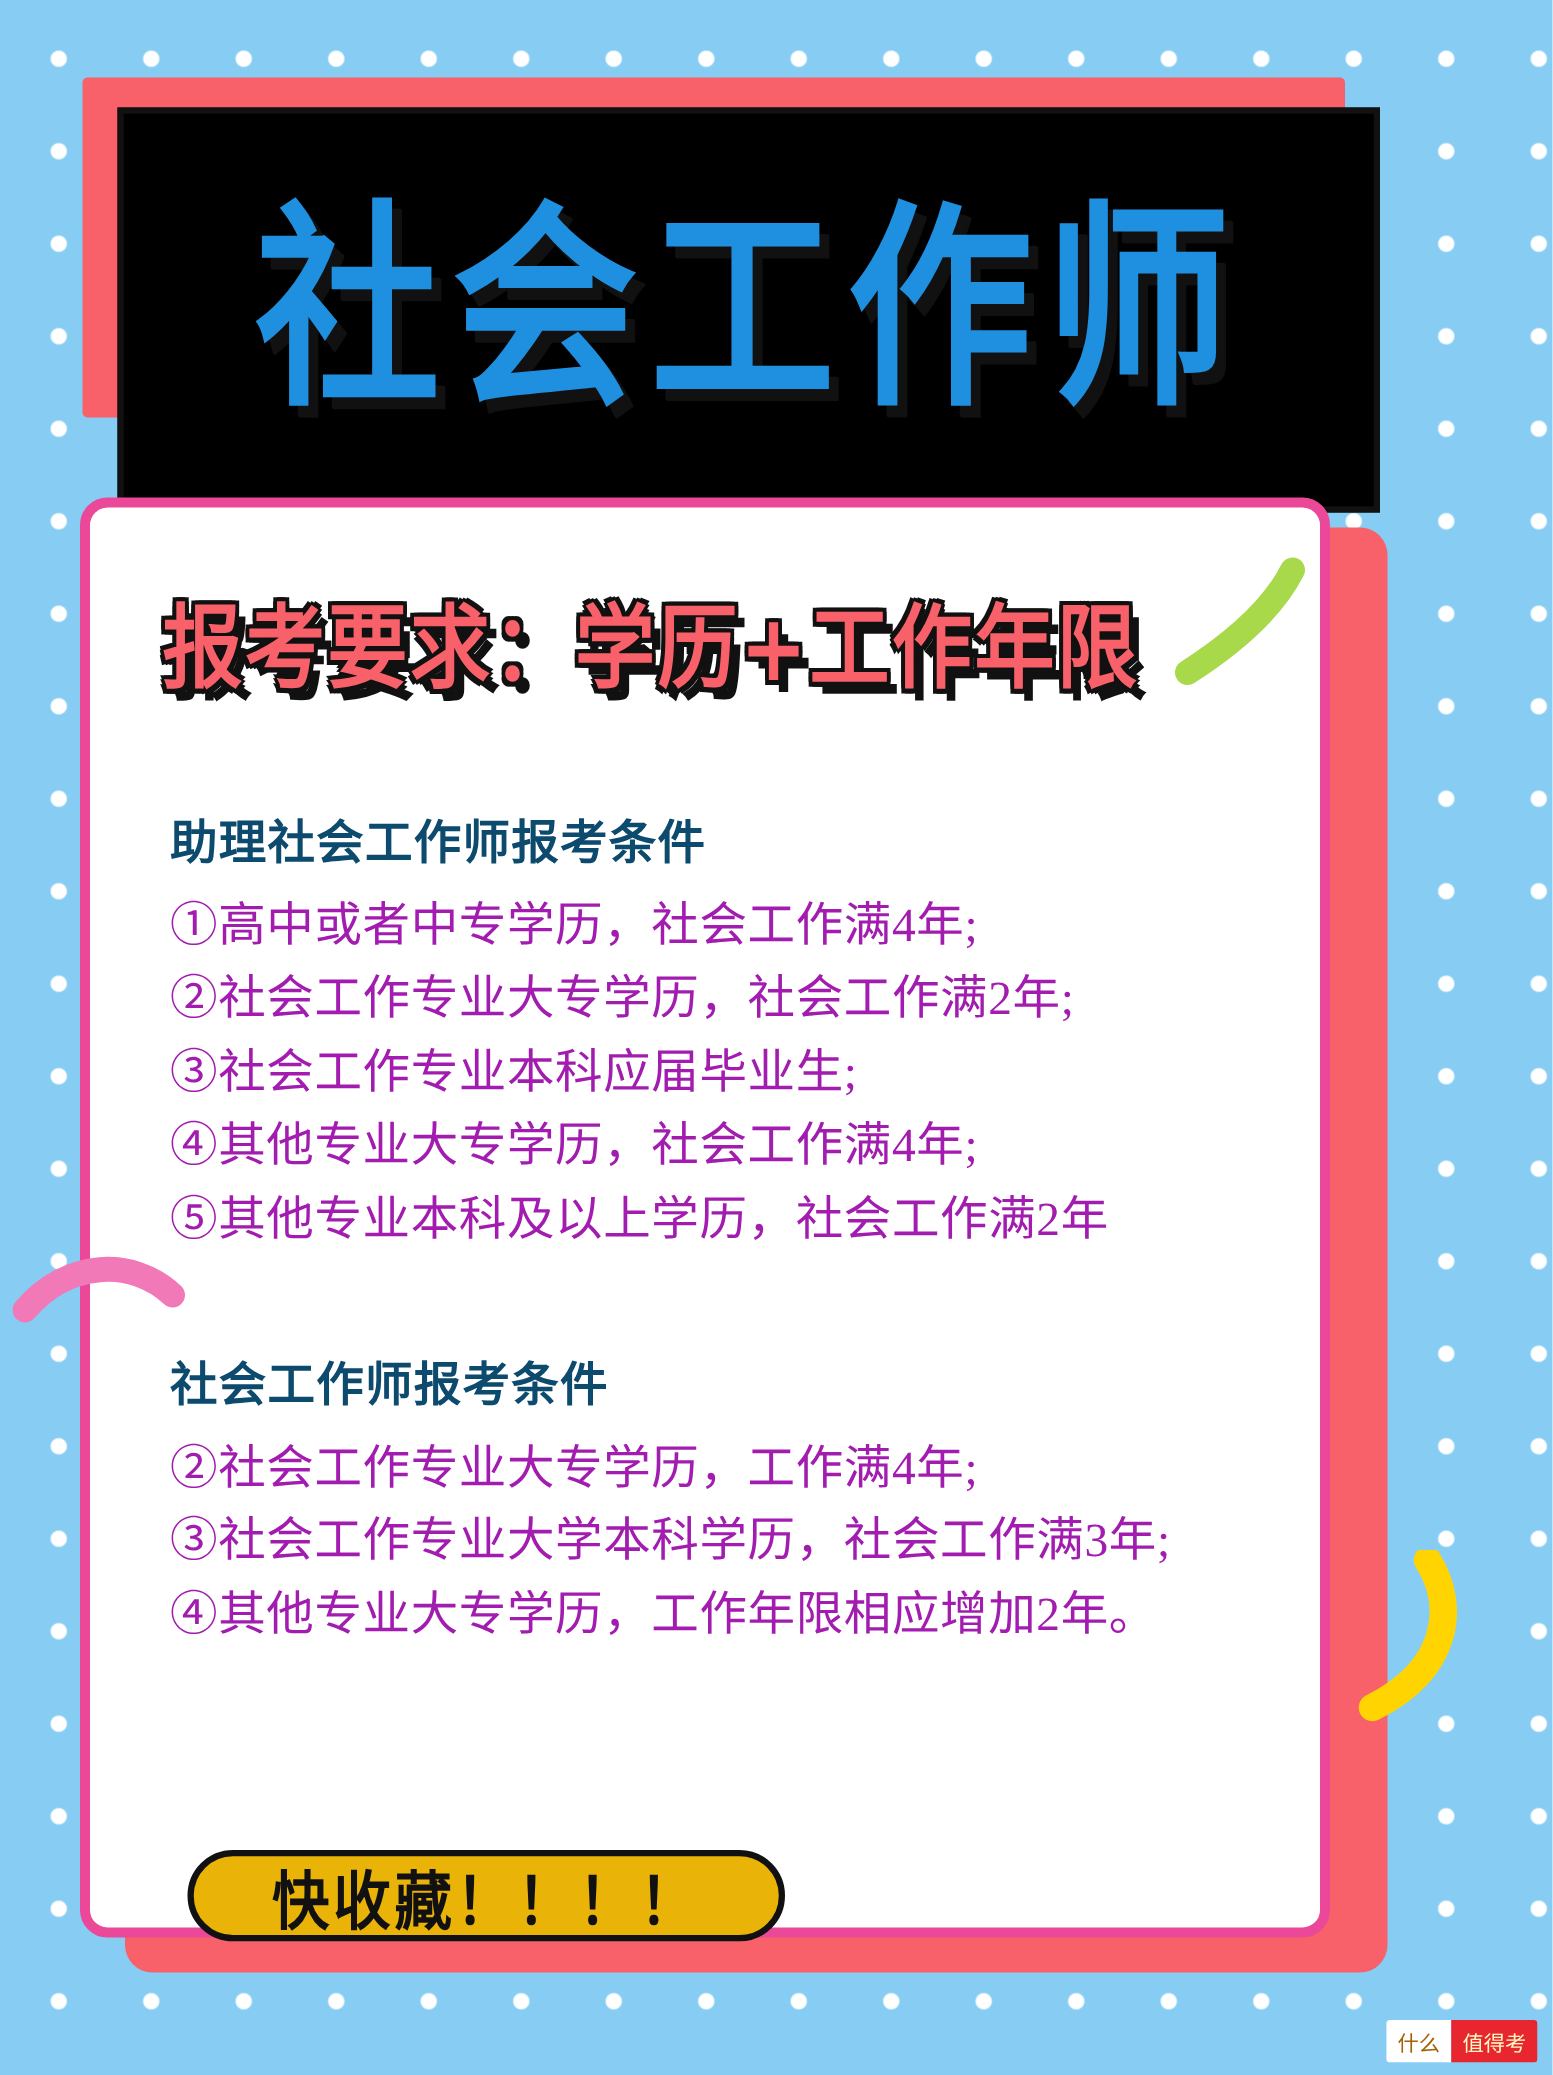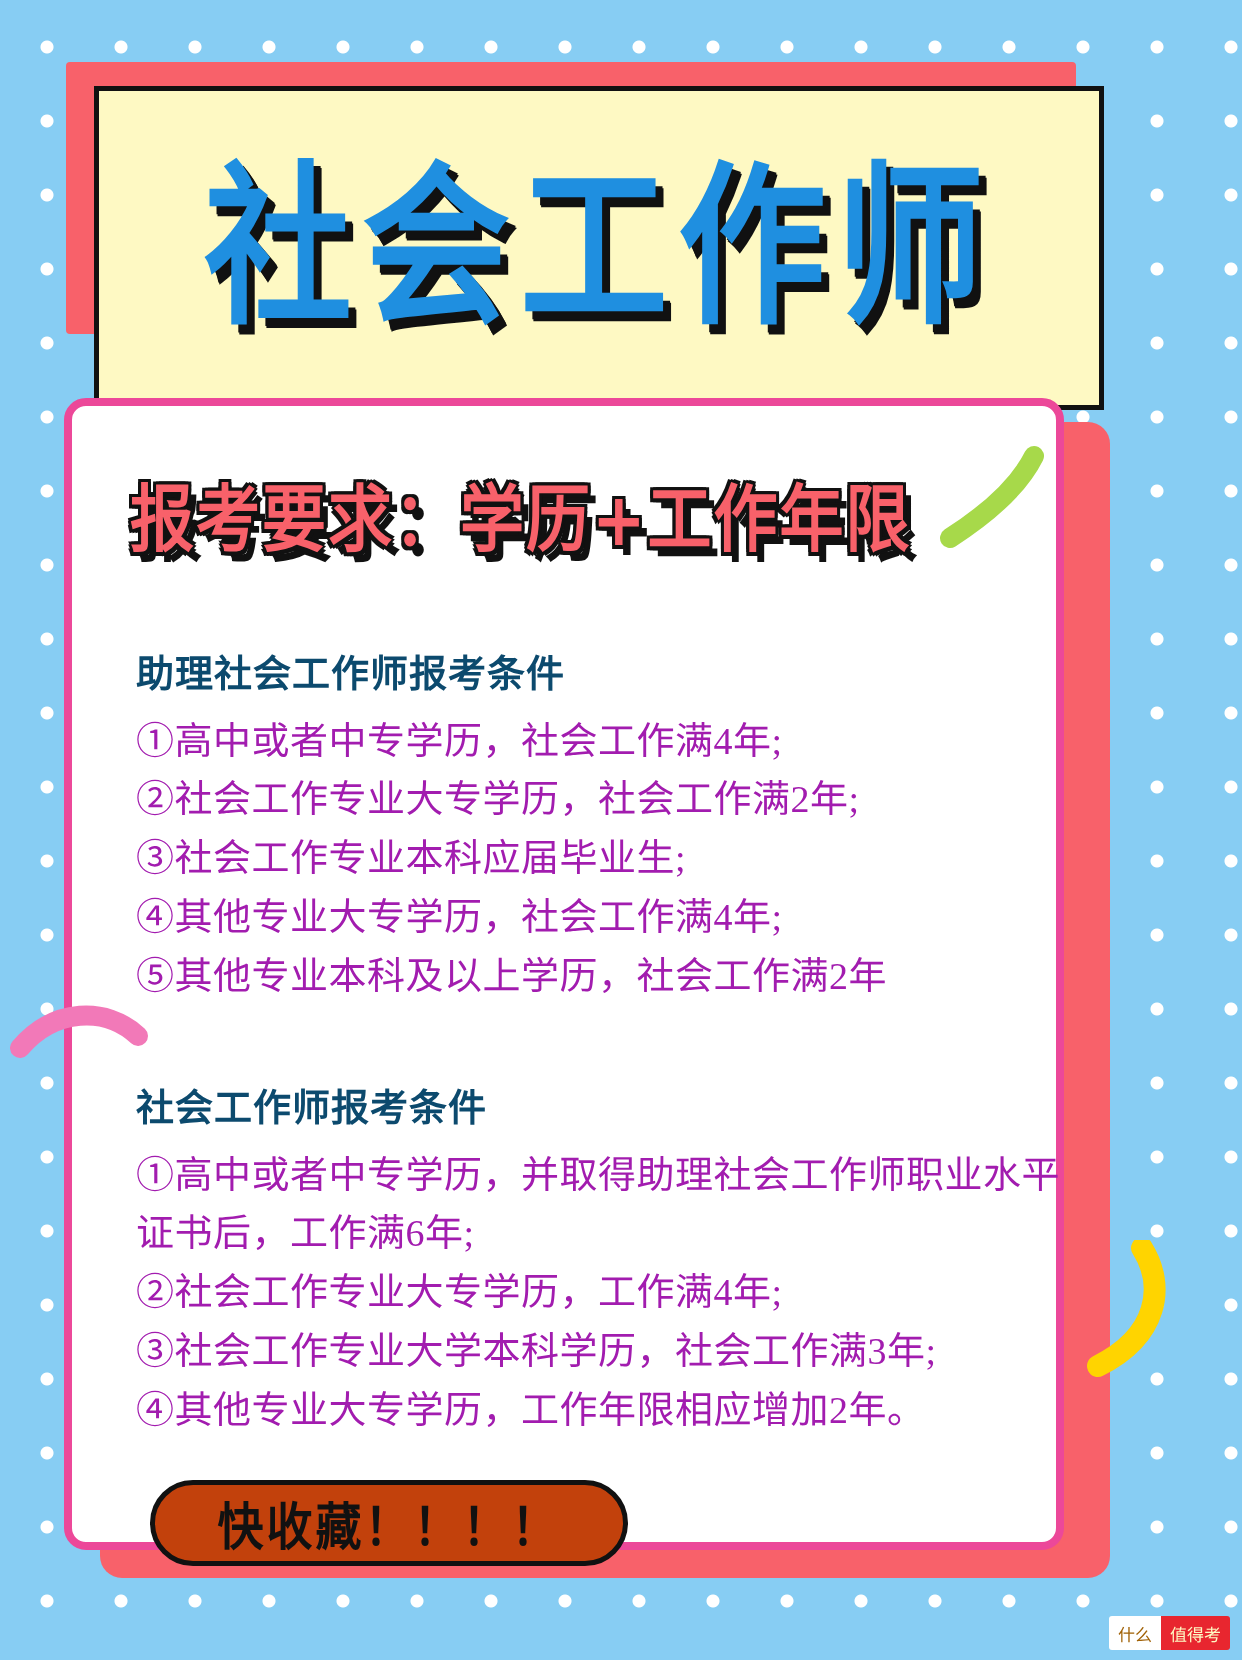--- a/index.html
+++ b/index.html
@@ -34,21 +34,21 @@
     height: 272px;
     background: #f8616a;
     border-radius: 4px;
   }
   .title-box {
     position: absolute;
     left: 28px;
     top: 24px;
     width: 1010px;
     height: 324px;
-    background: #fef9c3;
+    background: #000000;
     border: 5px solid #111111;
     box-sizing: border-box;
     display: flex;
     align-items: center;
     justify-content: center;
   }
   .title-text {
     font-family: "DejaVu Sans", "Liberation Sans", sans-serif;
     font-weight: bold;
     font-size: 148px;
@@ -147,22 +147,22 @@
   .decor-green { left: 938px; top: 440px; }
   .decor-pink  { left: 10px;  top: 1000px; }
   .decor-yellow{ left: 1080px; top: 1240px; }
 
   
   .pill {
     position: absolute;
     left: 150px;
     top: 1480px;
     width: 478px;
-    height: 86px;
-    background: #c2410c;
+    height: 73px;
+    background: #eab308;
     border: 5px solid #111111;
     border-radius: 44px;
     box-sizing: border-box;
     display: flex;
     align-items: center;
     justify-content: center;
   }
   .pill-text {
     font-family: "DejaVu Sans", "Liberation Sans", sans-serif;
     font-weight: bold;
@@ -221,21 +221,20 @@
         <div class="sec-title">助理社会工作师报考条件</div>
         <div class="sec-item">①高中或者中专学历，社会工作满4年;</div>
         <div class="sec-item">②社会工作专业大专学历，社会工作满2年;</div>
         <div class="sec-item">③社会工作专业本科应届毕业生;</div>
         <div class="sec-item">④其他专业大专学历，社会工作满4年;</div>
         <div class="sec-item">⑤其他专业本科及以上学历，社会工作满2年</div>
       </div>
 
       <div class="section sec2">
         <div class="sec-title">社会工作师报考条件</div>
-        <div class="sec-item">①高中或者中专学历，并取得助理社会工作师职业水平证书后，工作满6年;</div>
         <div class="sec-item">②社会工作专业大专学历，工作满4年;</div>
         <div class="sec-item">③社会工作专业大学本科学历，社会工作满3年;</div>
         <div class="sec-item">④其他专业大专学历，工作年限相应增加2年。</div>
       </div>
 
     </div>
   </div>
 </div>
 
 <svg class="decor decor-green" width="120" height="120" viewBox="0 0 120 120">

